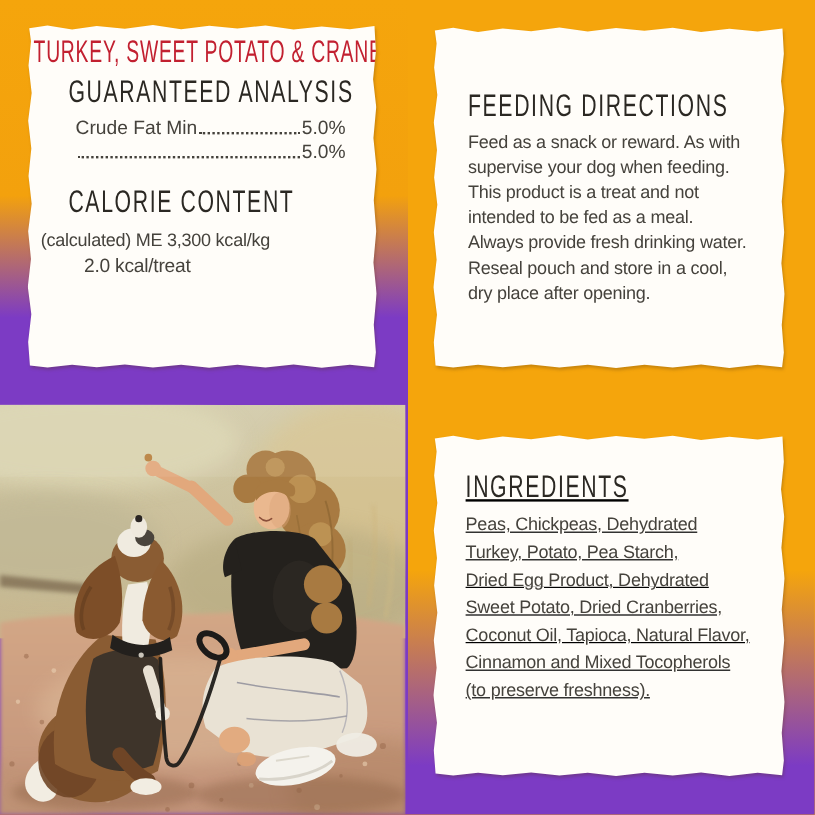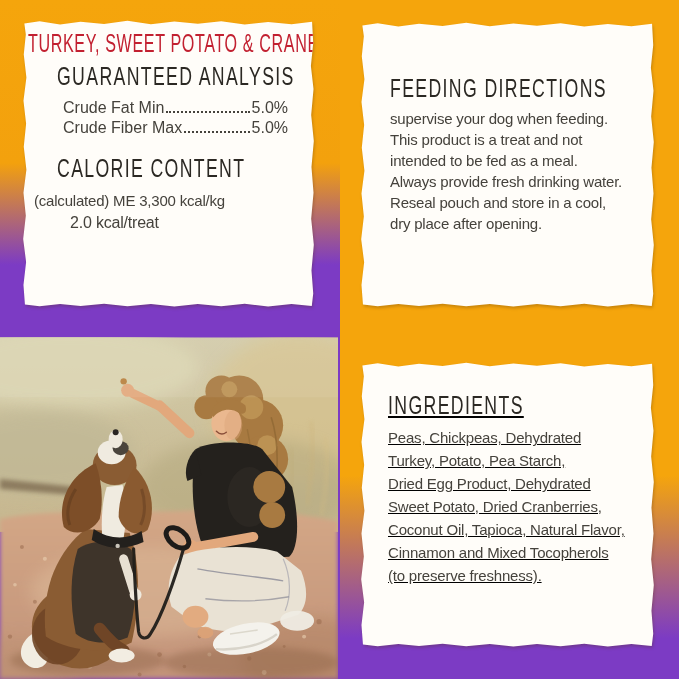--- a/index.html
+++ b/index.html
@@ -61,37 +61,37 @@
   <div class="panel-inner">
     <div class="title-red">TURKEY, SWEET POTATO &amp; CRANBERRY</div>
     <div class="hd hd-ga">GUARANTEED ANALYSIS</div>
     <div class="rows">
       <div class="row">
         <span class="lbl">Crude Fat Min</span>
         <span class="leader"></span>
         <span class="val">5.0%</span>
       </div>
       <div class="row">
-        <span class="lbl">Crude Fiber Max</span>
         <span class="leader"></span>
         <span class="val">5.0%</span>
       </div>
     </div>
     <div class="hd hd-cc">CALORIE CONTENT</div>
     <div class="cal-lines">
       <div class="bt" style="font-size:15px;">(calculated) ME 3,300 kcal/kg</div>
       <div class="bt" style="font-size:16px;margin-left:36px;">2.0 kcal/treat</div>
     </div>
   </div>
 </div>
 
 <div class="panel" id="panel-feeding">
   <div class="panel-inner">
     <div class="hd">FEEDING DIRECTIONS</div>
     <div class="bt-feeding">
+      <div class="bt">Feed as a snack or reward. As with</div>
       <div class="bt">supervise your dog when feeding.</div>
       <div class="bt">This product is a treat and not</div>
       <div class="bt">intended to be fed as a meal.</div>
       <div class="bt">Always provide fresh drinking water.</div>
       <div class="bt">Reseal pouch and store in a cool,</div>
       <div class="bt">dry place after opening.</div>
     </div>
   </div>
 </div>
 

